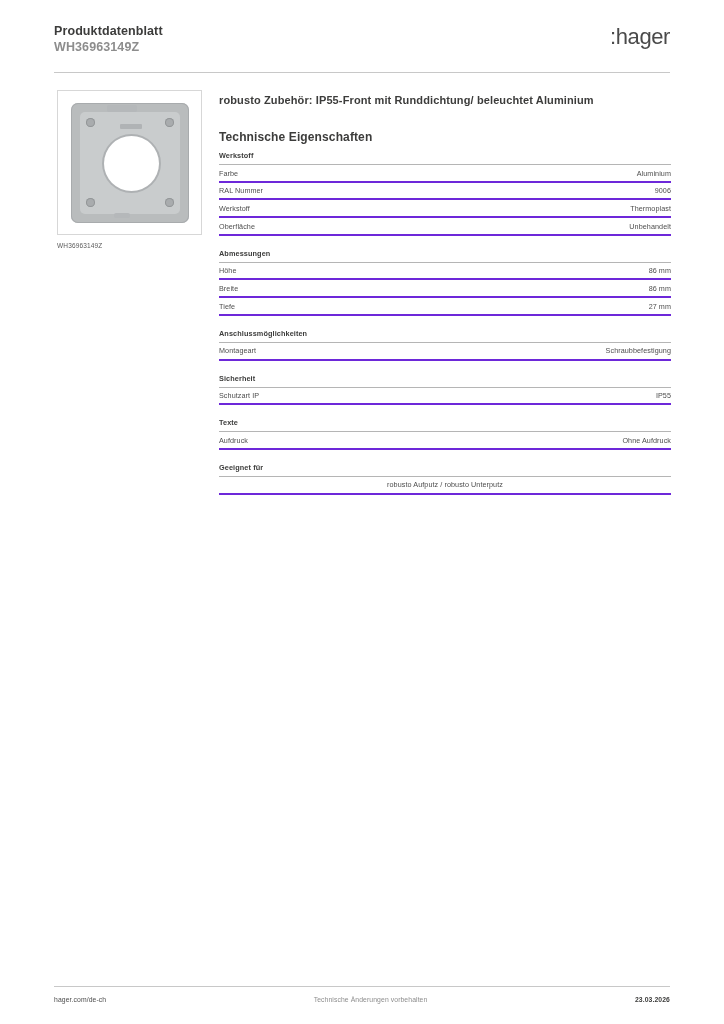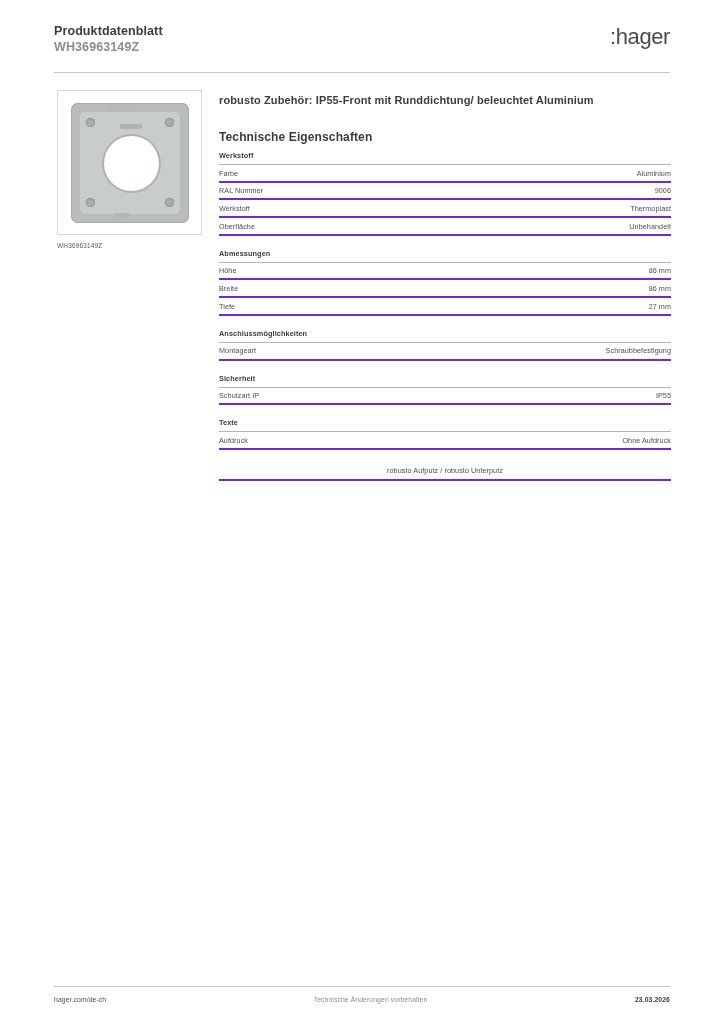--- a/index.html
+++ b/index.html
@@ -327,20 +327,21 @@
           </div>
         </div>
         <div class="group">
           <div class="group-title">Texte</div>
           <div class="row">
             <div class="label">Aufdruck</div>
             <div class="value">Ohne Aufdruck</div>
           </div>
         </div>
         <div class="group">
+          <div class="group-title">Geeignet für</div>
           <div class="row full">
             <div class="label">robusto Aufputz / robusto Unterputz</div>
           </div>
         </div>
       </div>
   </div>
 
   <div class="footer-rule"></div>
   <div class="footer">
     <div class="left">hager.com/de-ch</div>

